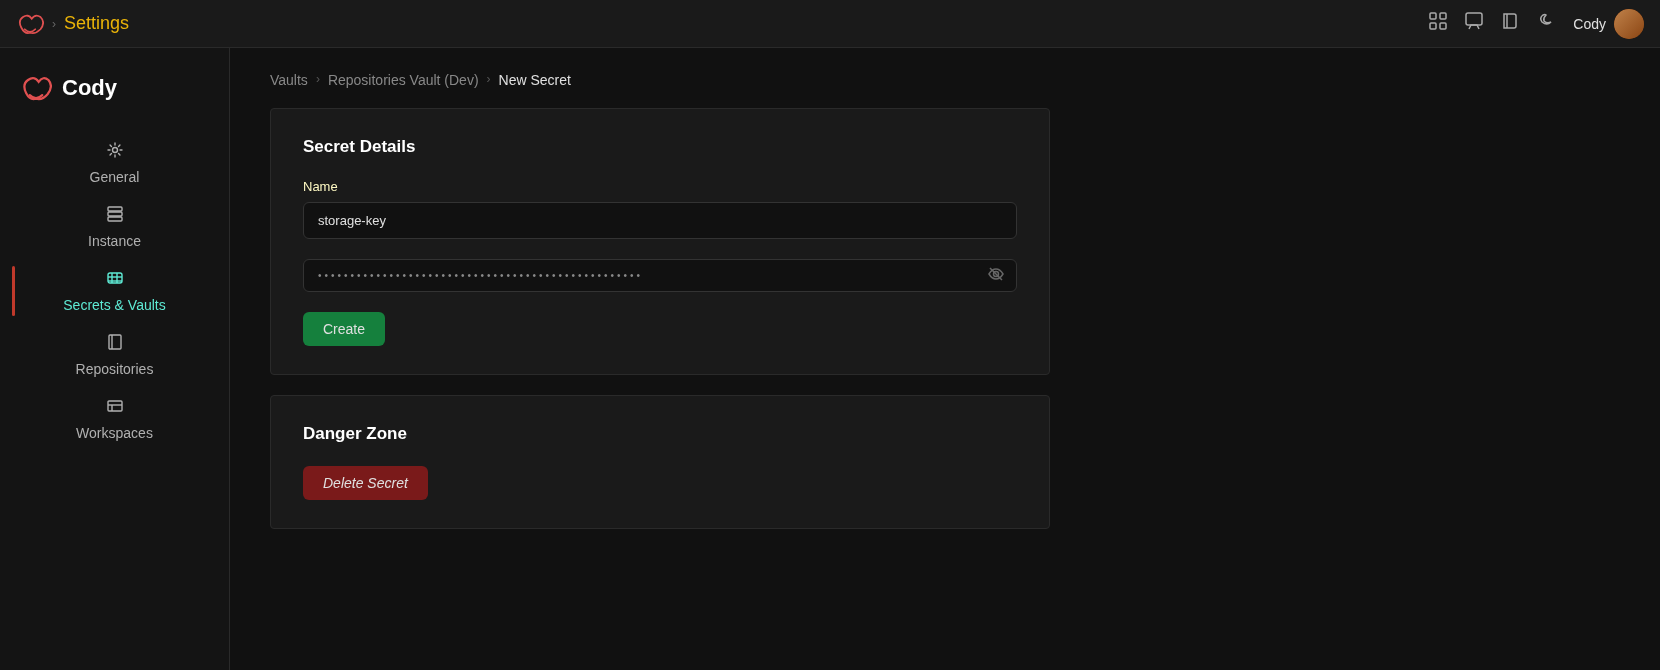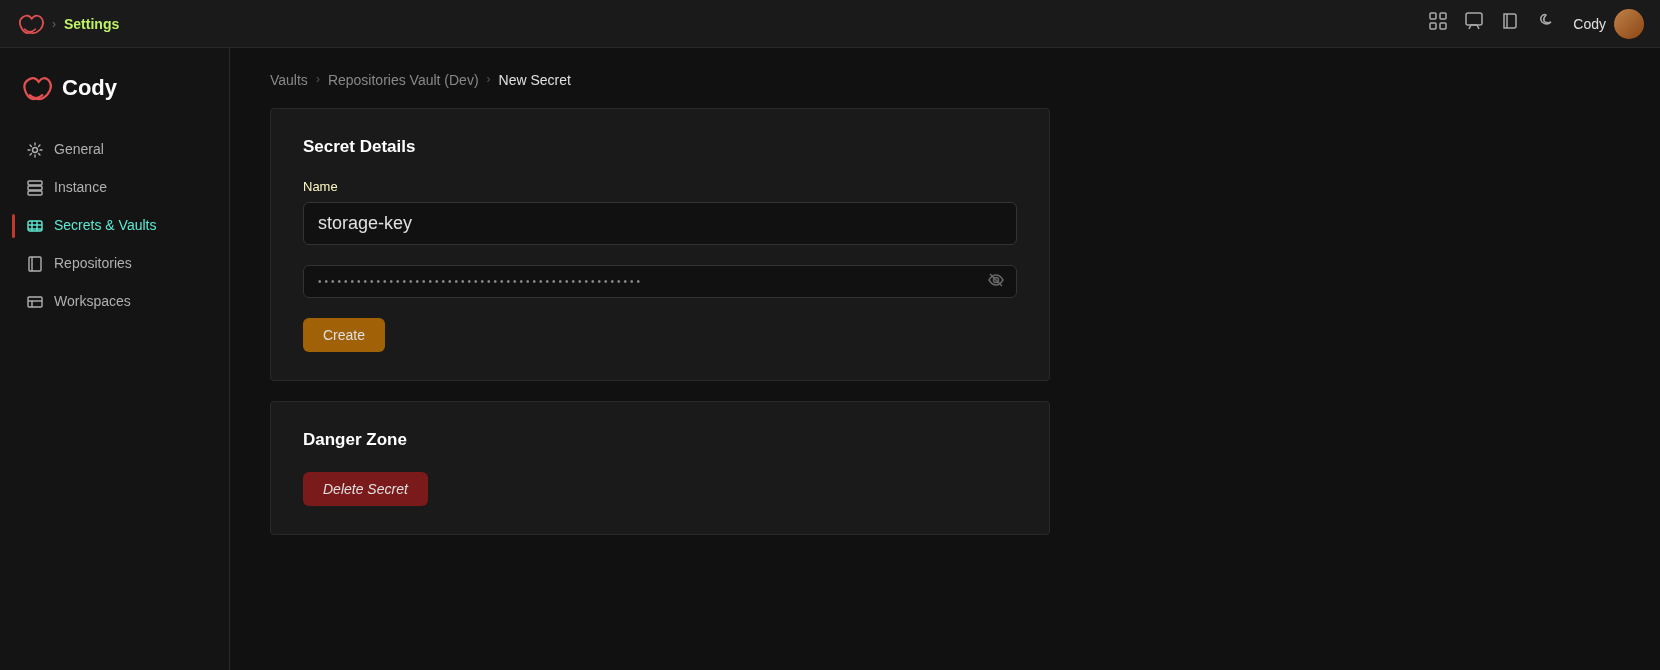--- a/index.html
+++ b/index.html
@@ -29,23 +29,23 @@
     }
     .topnav-logo {
       width: 28px;
       height: 28px;
     }
     .topnav-chevron {
       color: #666;
       font-size: 12px;
     }
     .topnav-title {
-      color: #bef264;
-      font-size: 14px;
-      font-weight: 700;
+      color: #eab308;
+      font-size: 18px;
+      font-weight: 400;
     }
     .topnav-right {
       display: flex;
       align-items: center;
       gap: 18px;
     }
     .topnav-icon {
       color: #aaa;
       font-size: 18px;
       cursor: pointer;
@@ -102,28 +102,30 @@
       width: 32px;
       height: 32px;
     }
     .sidebar-brand-name {
       color: #ffffff;
       font-size: 22px;
       font-weight: 700;
     }
     .sidebar-item {
       display: flex;
+      align-items: center;
       gap: 10px;
       padding: 9px 10px;
       border-radius: 6px;
       cursor: pointer;
       color: #b0b0b0;
       font-size: 14px;
       margin-bottom: 2px;
       position: relative;
+      flex-direction: column;
     }
     .sidebar-item.active {
       color: #5eead4;
       font-weight: 500;
     }
     .sidebar-item.active::before {
       content: '';
       position: absolute;
       left: -4px;
       top: 6px;
@@ -194,42 +196,42 @@
       color: #fef9c3;
       margin-bottom: 8px;
     }
     .form-input {
       width: 100%;
       background: #111;
       border: 1px solid #333;
       border-radius: 6px;
       padding: 10px 14px;
       color: #e0e0e0;
-      font-size: 18px;
+      font-size: 13px;
       outline: none;
     }
     .input-wrapper {
       position: relative;
     }
     .input-wrapper .form-input {
       padding-right: 40px;
     }
     .input-eye-icon {
       position: absolute;
       right: 12px;
       top: 50%;
       transform: translateY(-50%);
       color: #666;
       cursor: pointer;
       font-size: 16px;
     }
 
     
     .btn-create {
-      background: #a16207;
+      background: #15803d;
       color: #e0e0e0;
       border: none;
       border-radius: 6px;
       padding: 9px 20px;
       font-size: 14px;
       font-weight: 500;
       cursor: pointer;
     }
 
     .btn-delete {

